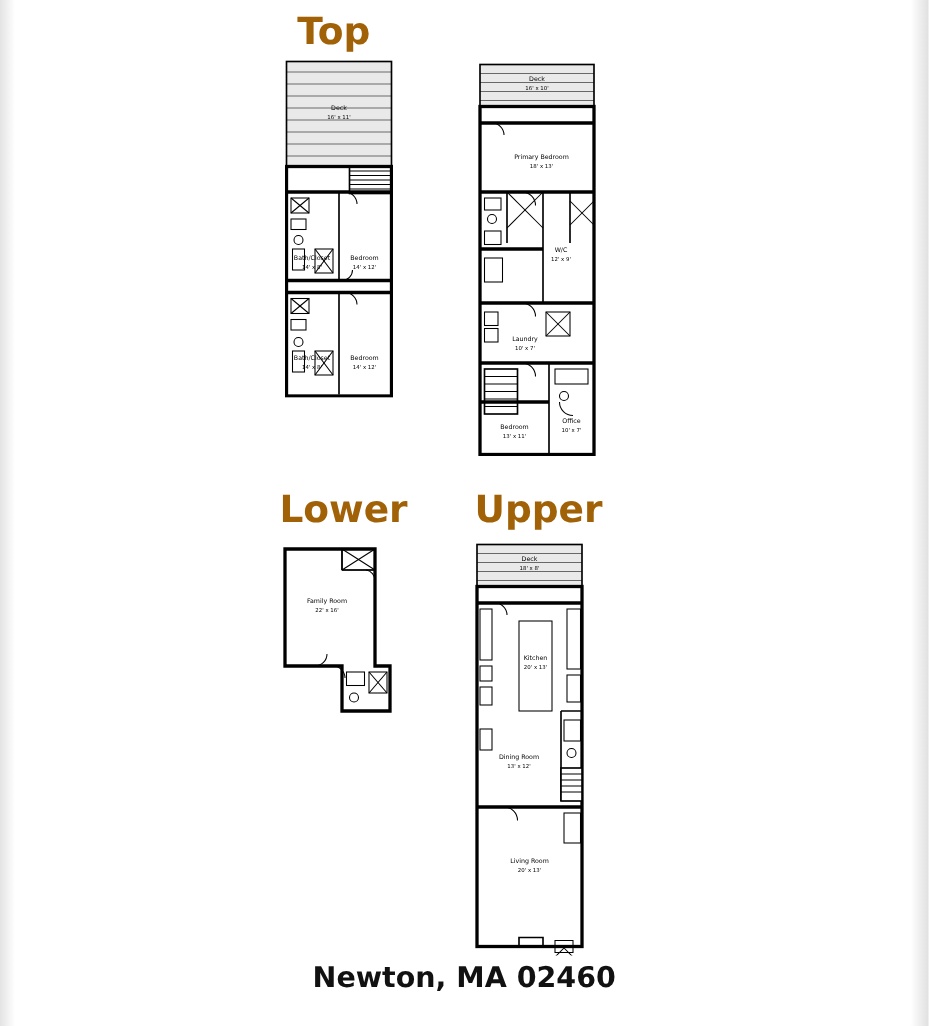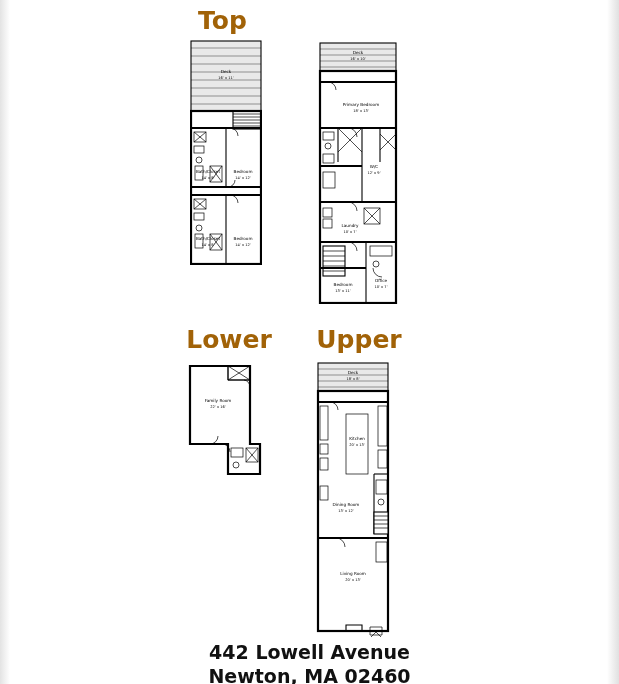--- a/index.html
+++ b/index.html
@@ -326,17 +326,16 @@
       <path class="wall-thin" d="M36 269 L36 263 L52 263 L52 269"></path>
       <path class="fillnone" d="M60 269 L72 269 L72 277 L60 277 Z" transform="translate(0,-4)"></path>
       <polygon class="fillnone" points="66,270 73,277 66,284 59,277"></polygon>
 
       <path class="fillnone" d="M26 176 A 9 9 0 0 1 35 185"></path>
       <path class="fillnone" d="M20 40 A 8 8 0 0 1 28 48"></path>
     </svg>
   </div>
 
   <div class="address" style="top:640px;">
-    <div>442 Lowell Avenue</div>
     <div>Newton, MA 02460</div>
   </div>
 
 </div>
 
 </body></html>

